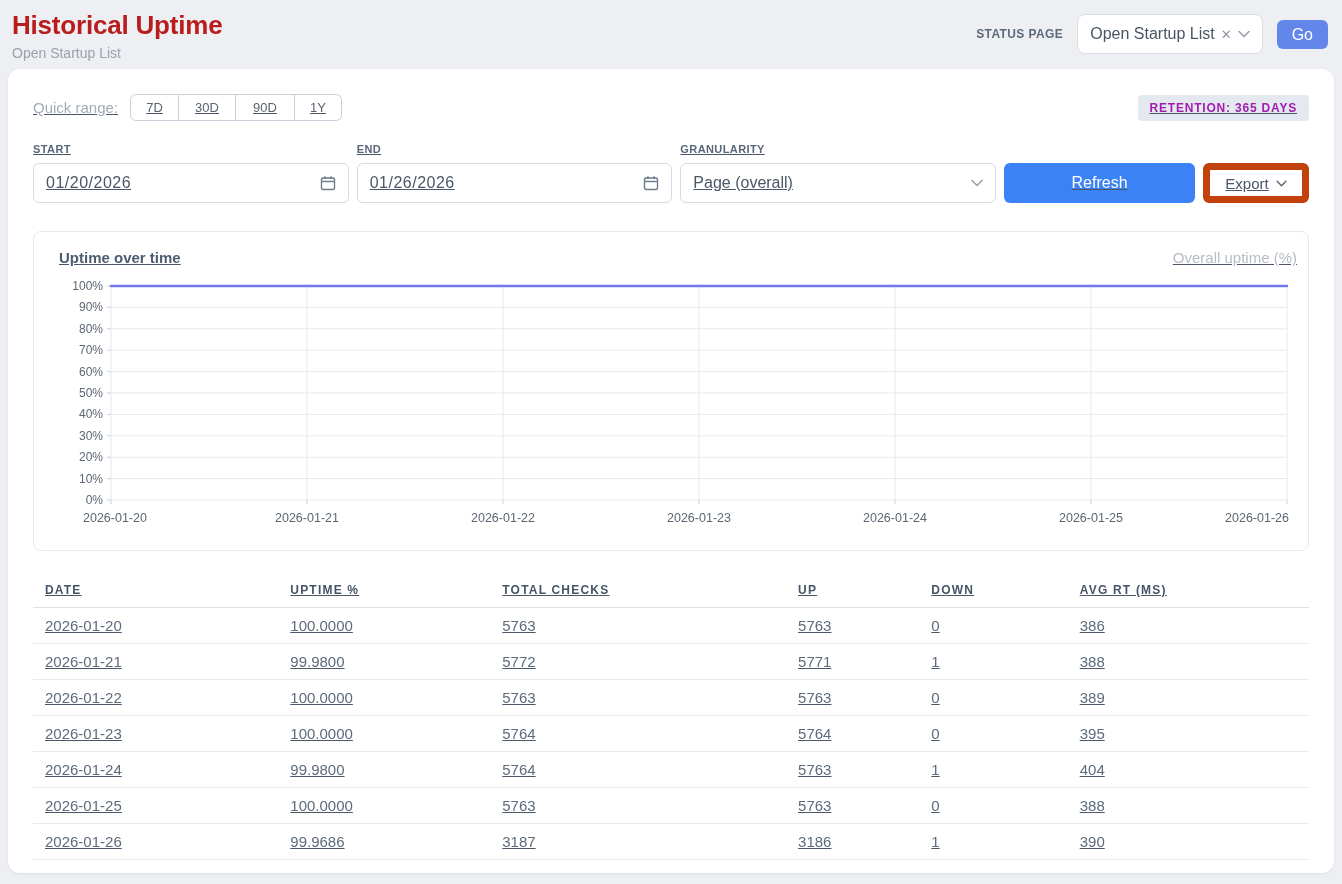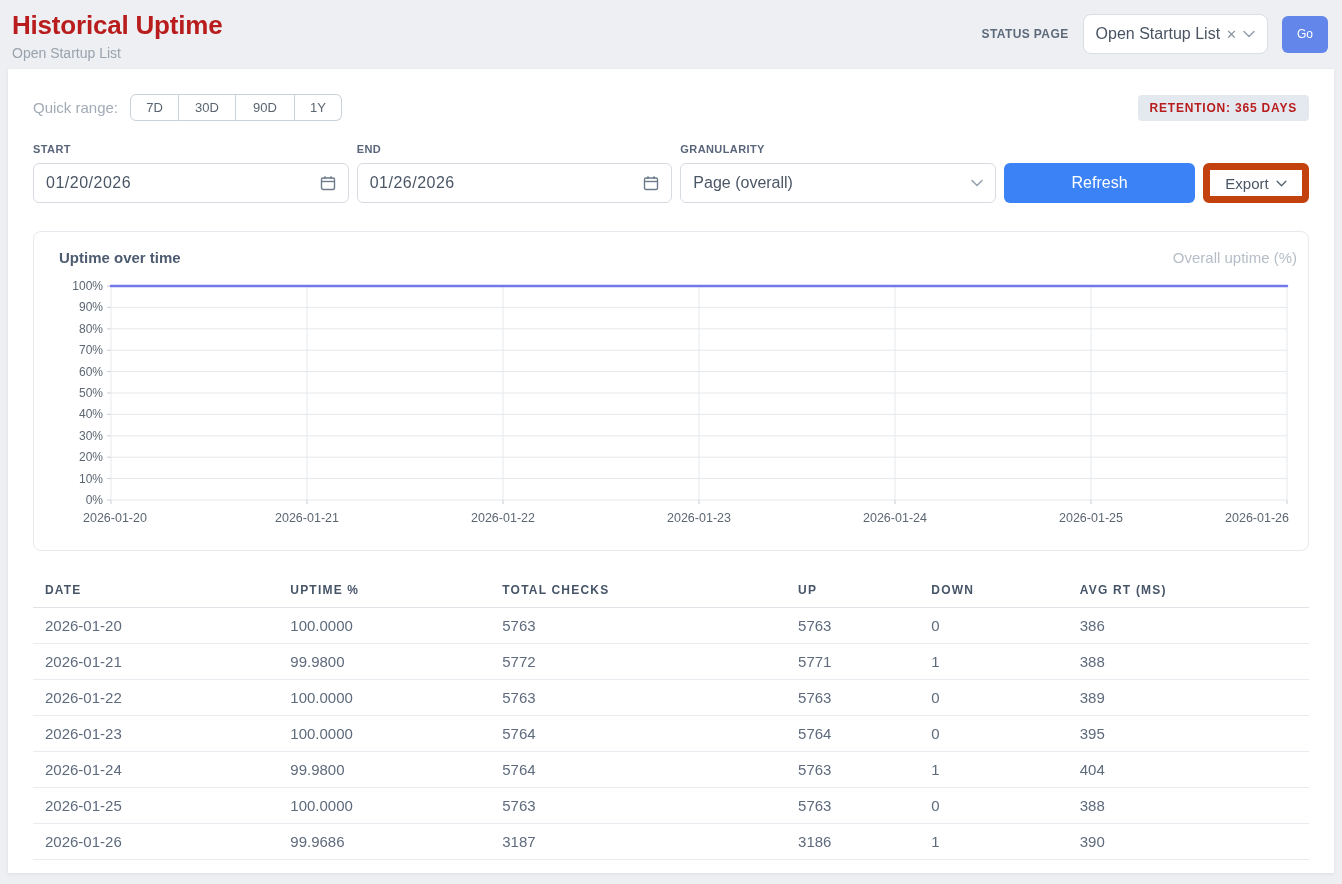--- a/index.html
+++ b/index.html
@@ -22,44 +22,44 @@
   .status-select {
     display:flex; align-items:center; gap:6px;
     background:#fff; border:1px solid #d9dee5; border-radius:8px;
     height:40px; padding:0 12px; min-width:172px; cursor:pointer;
   }
   .status-select .val { font-size:16px; color:#4a5563; }
   .clear-x { font-size:13px; color:#8b95a1; line-height:1; }
   .chev { width:12px; height:8px; display:inline-block; }
   .btn-go {
     background:#6286ea; color:#fff; border:none; border-radius:6px;
-    font-size:12px; padding:6px 15px; height:37px; cursor:pointer;
+    font-size:16px; padding:6px 15px; height:29px; cursor:pointer;
     font-family:inherit;
   }
   
   .card {
-    background:#fff; margin:0 8px; border-radius:0;
+    background:#fff; margin:0 8px; border-radius:12px;
     box-shadow:0 1px 3px rgba(40,50,70,0.08);
-    padding:25px 25px 28px 25px; height:804px;
+    padding:25px 25px 28px 25px; height:804px;text-decoration:underline;
   }
   .row-top { display:flex; justify-content:space-between; align-items:center; }
   .qr-wrap { display:flex; align-items:center; gap:12px; }
   .qr-label { font-size:15px; color:#a3abb6; }
   .seg-group { display:flex; }
   .seg-btn {
     background:#fff; border:1px solid #c9d1da; border-left-width:0;
     font-size:13px; color:#5a6570; padding:5px 0; width:54px; text-align:center;
     cursor:pointer; font-family:inherit;
   }
   .seg-btn:first-child { border-left-width:1px; border-radius:6px 0 0 6px; width:49px; }
   .seg-btn:nth-child(2){ width:57px; }
   .seg-btn:nth-child(3){ width:59px; }
   .seg-btn:last-child { border-radius:0 6px 6px 0; width:47px; }
   .badge {
-    background:#e4e9f0; color:#b91c1c; font-size:12px; font-weight:600;
+    background:#e4e9f0; color:#a21caf; font-size:12px; font-weight:600;
     letter-spacing:0.8px; padding:6px 12px; border-radius:4px;
   }
   
   .filter-row { display:flex; gap:8px; margin-top:22px; align-items:flex-end; }
   .field { flex:1; }
   .field-label {
     font-size:11px; font-weight:600; color:#59657a; letter-spacing:0.4px;
     margin-bottom:8px; text-transform:uppercase;
   }
   .input-box {

